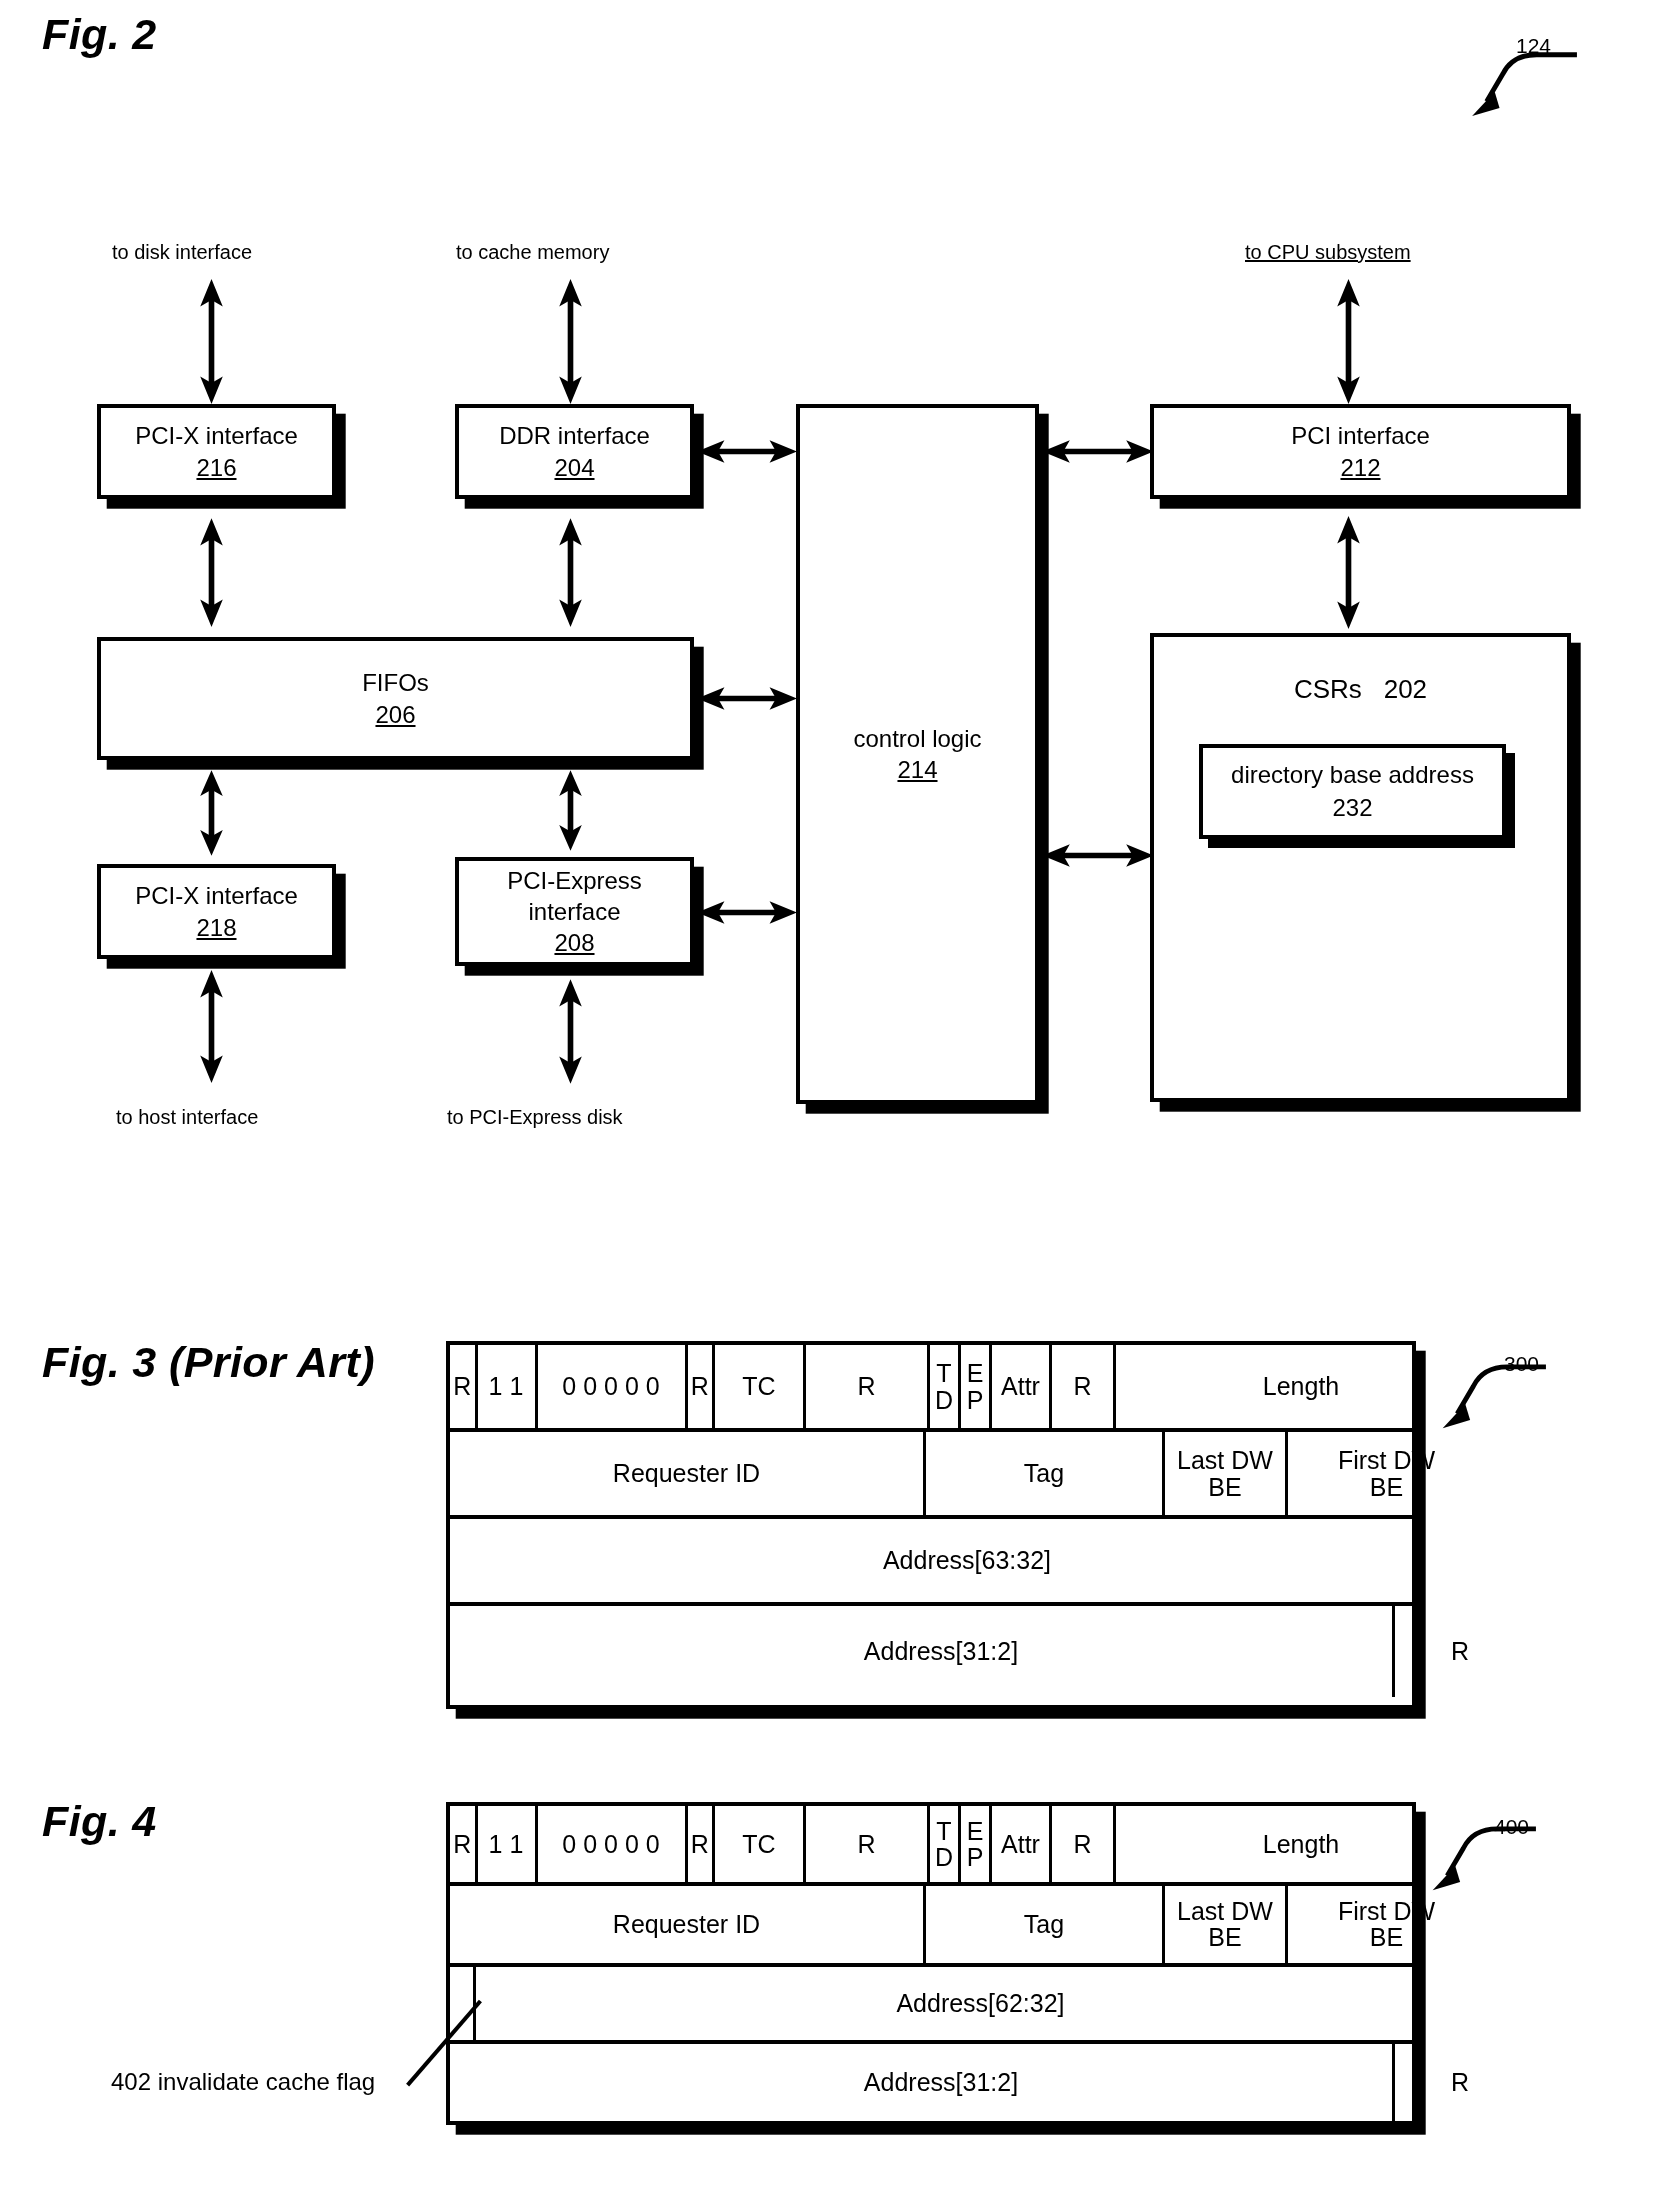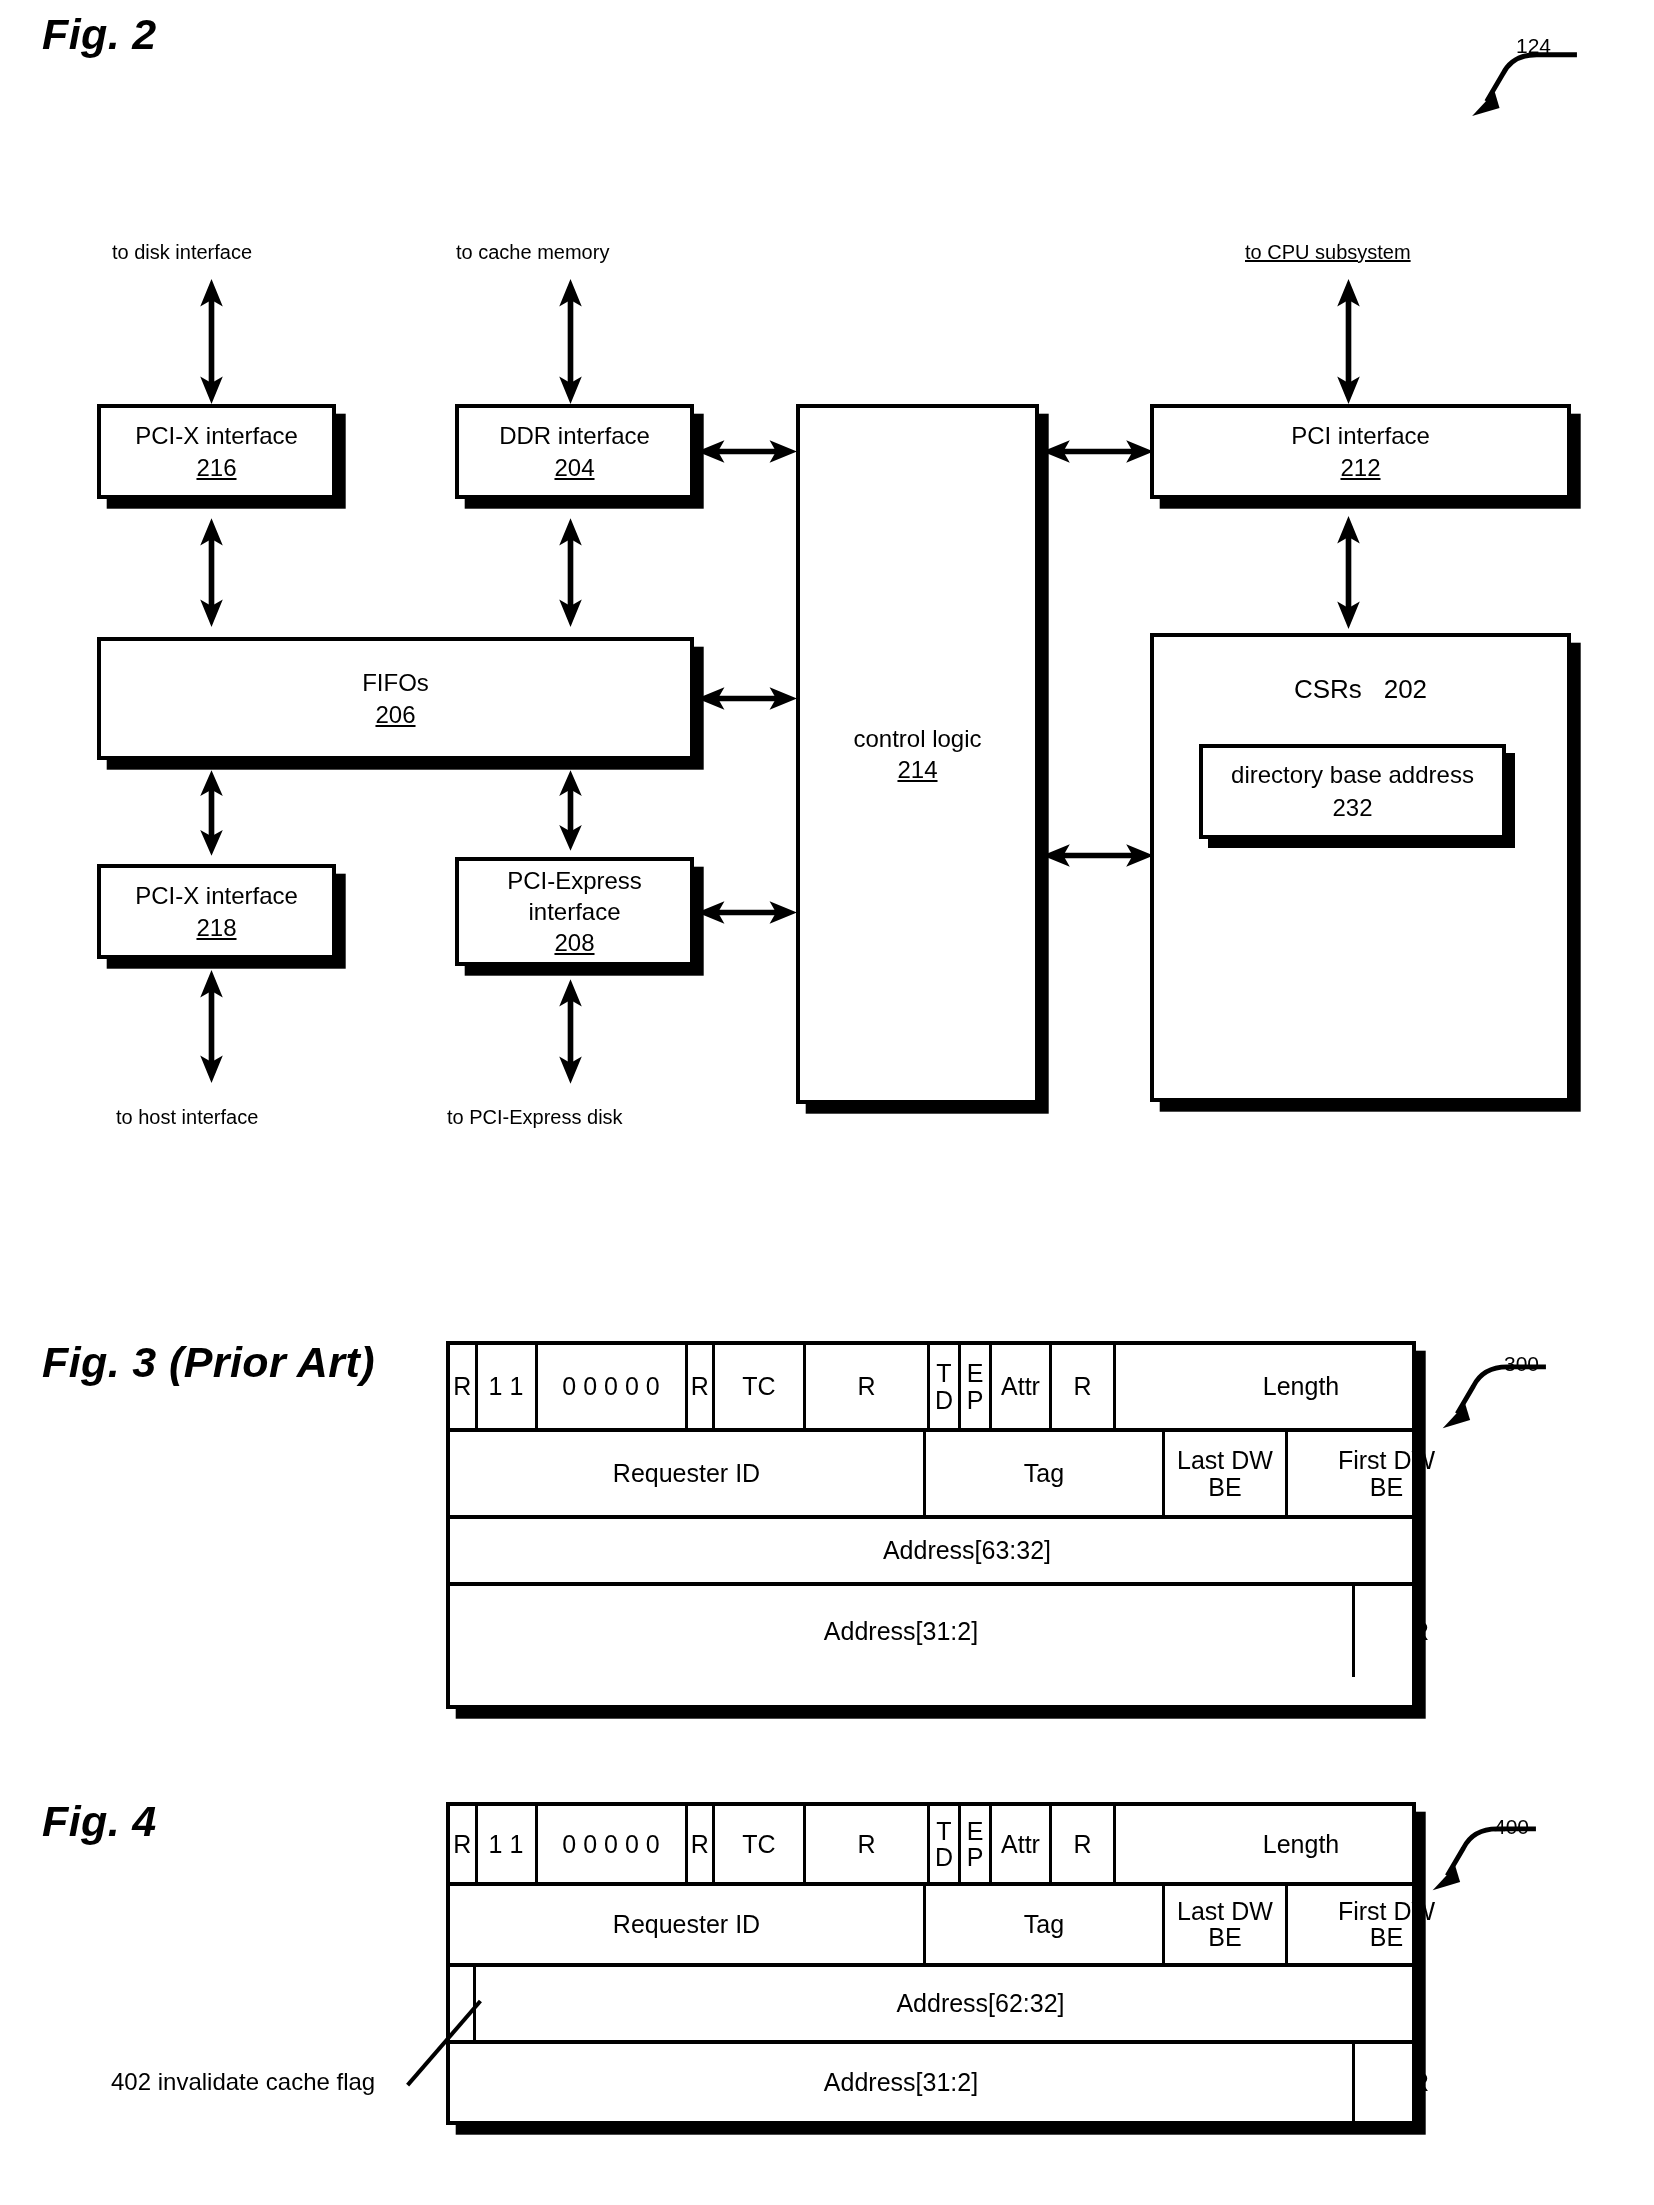--- a/index.html
+++ b/index.html
@@ -34,21 +34,21 @@
   
   .arrow-v{position:absolute;}
   .arrow-h{position:absolute;}
   
   .pkt{
     position:absolute;box-sizing:border-box;
     background:#fff;border:4px solid #000;box-shadow:9.7px 9.7px 0 0 #000;
     display:flex;flex-direction:column;
   }
   .pkt-row{display:flex;box-sizing:border-box;border-bottom:4px solid #000;}
-  .pkt-row:last-child{border-bottom:none;}
+  .pkt-row:last-child{border-bottom:none;padding-left:40px;}
   .cell{
     box-sizing:border-box;border-right:3.2px solid #000;
     display:flex;align-items:center;justify-content:center;
     text-align:center;font-size:25px;line-height:1.05;
     white-space:pre-line;overflow:hidden;
   }
   .cell:last-child{border-right:none;margin-left:32px;}
   .cell.vstack{flex-direction:column;}
   .ref-num{font-size:21px;white-space:nowrap;}
   .leader-label{font-size:24px;white-space:nowrap;}
@@ -219,21 +219,21 @@
       <div class="cell" style="width: 60px; flex: 0 0 60px;">Attr</div>
       <div class="cell" style="width: 64px; flex: 0 0 64px;">R</div>
       <div class="cell" style="width: 306px; flex: 0 0 306px;">Length</div>
     </div>
     <div class="pkt-row" style="height: 87px;">
       <div class="cell" style="width: 476px; flex: 0 0 476px;">Requester ID</div>
       <div class="cell" style="width: 239px; flex: 0 0 239px;">Tag</div>
       <div class="cell vstack" style="width: 123px; flex: 0 0 123px;"><span>Last DW</span><span>BE</span></div>
       <div class="cell vstack" style="width: 133px; flex: 0 0 133px;"><span>First DW</span><span>BE</span></div>
     </div>
-    <div class="pkt-row" style="height: 67px;">
+    <div class="pkt-row" style="height: 87px;">
       <div class="cell" style="width: 970px; flex: 0 0 970px;">Address[63:32]</div>
     </div>
     <div class="pkt-row" style="height: 91px;">
       <div class="cell" style="width: 905px; flex: 0 0 905px;">Address[31:2]</div>
       <div class="cell" style="width: 66px; flex: 0 0 66px;">R</div>
     </div>
   </div>
 
 <svg class="abs" style="left:1433px;top:1349px;" width="121" height="89" viewBox="0 0 150 110">
   <path d="M140 22 L92 22 Q62 22 50 46 L30 80" stroke="#000" stroke-width="6" fill="none"></path>

